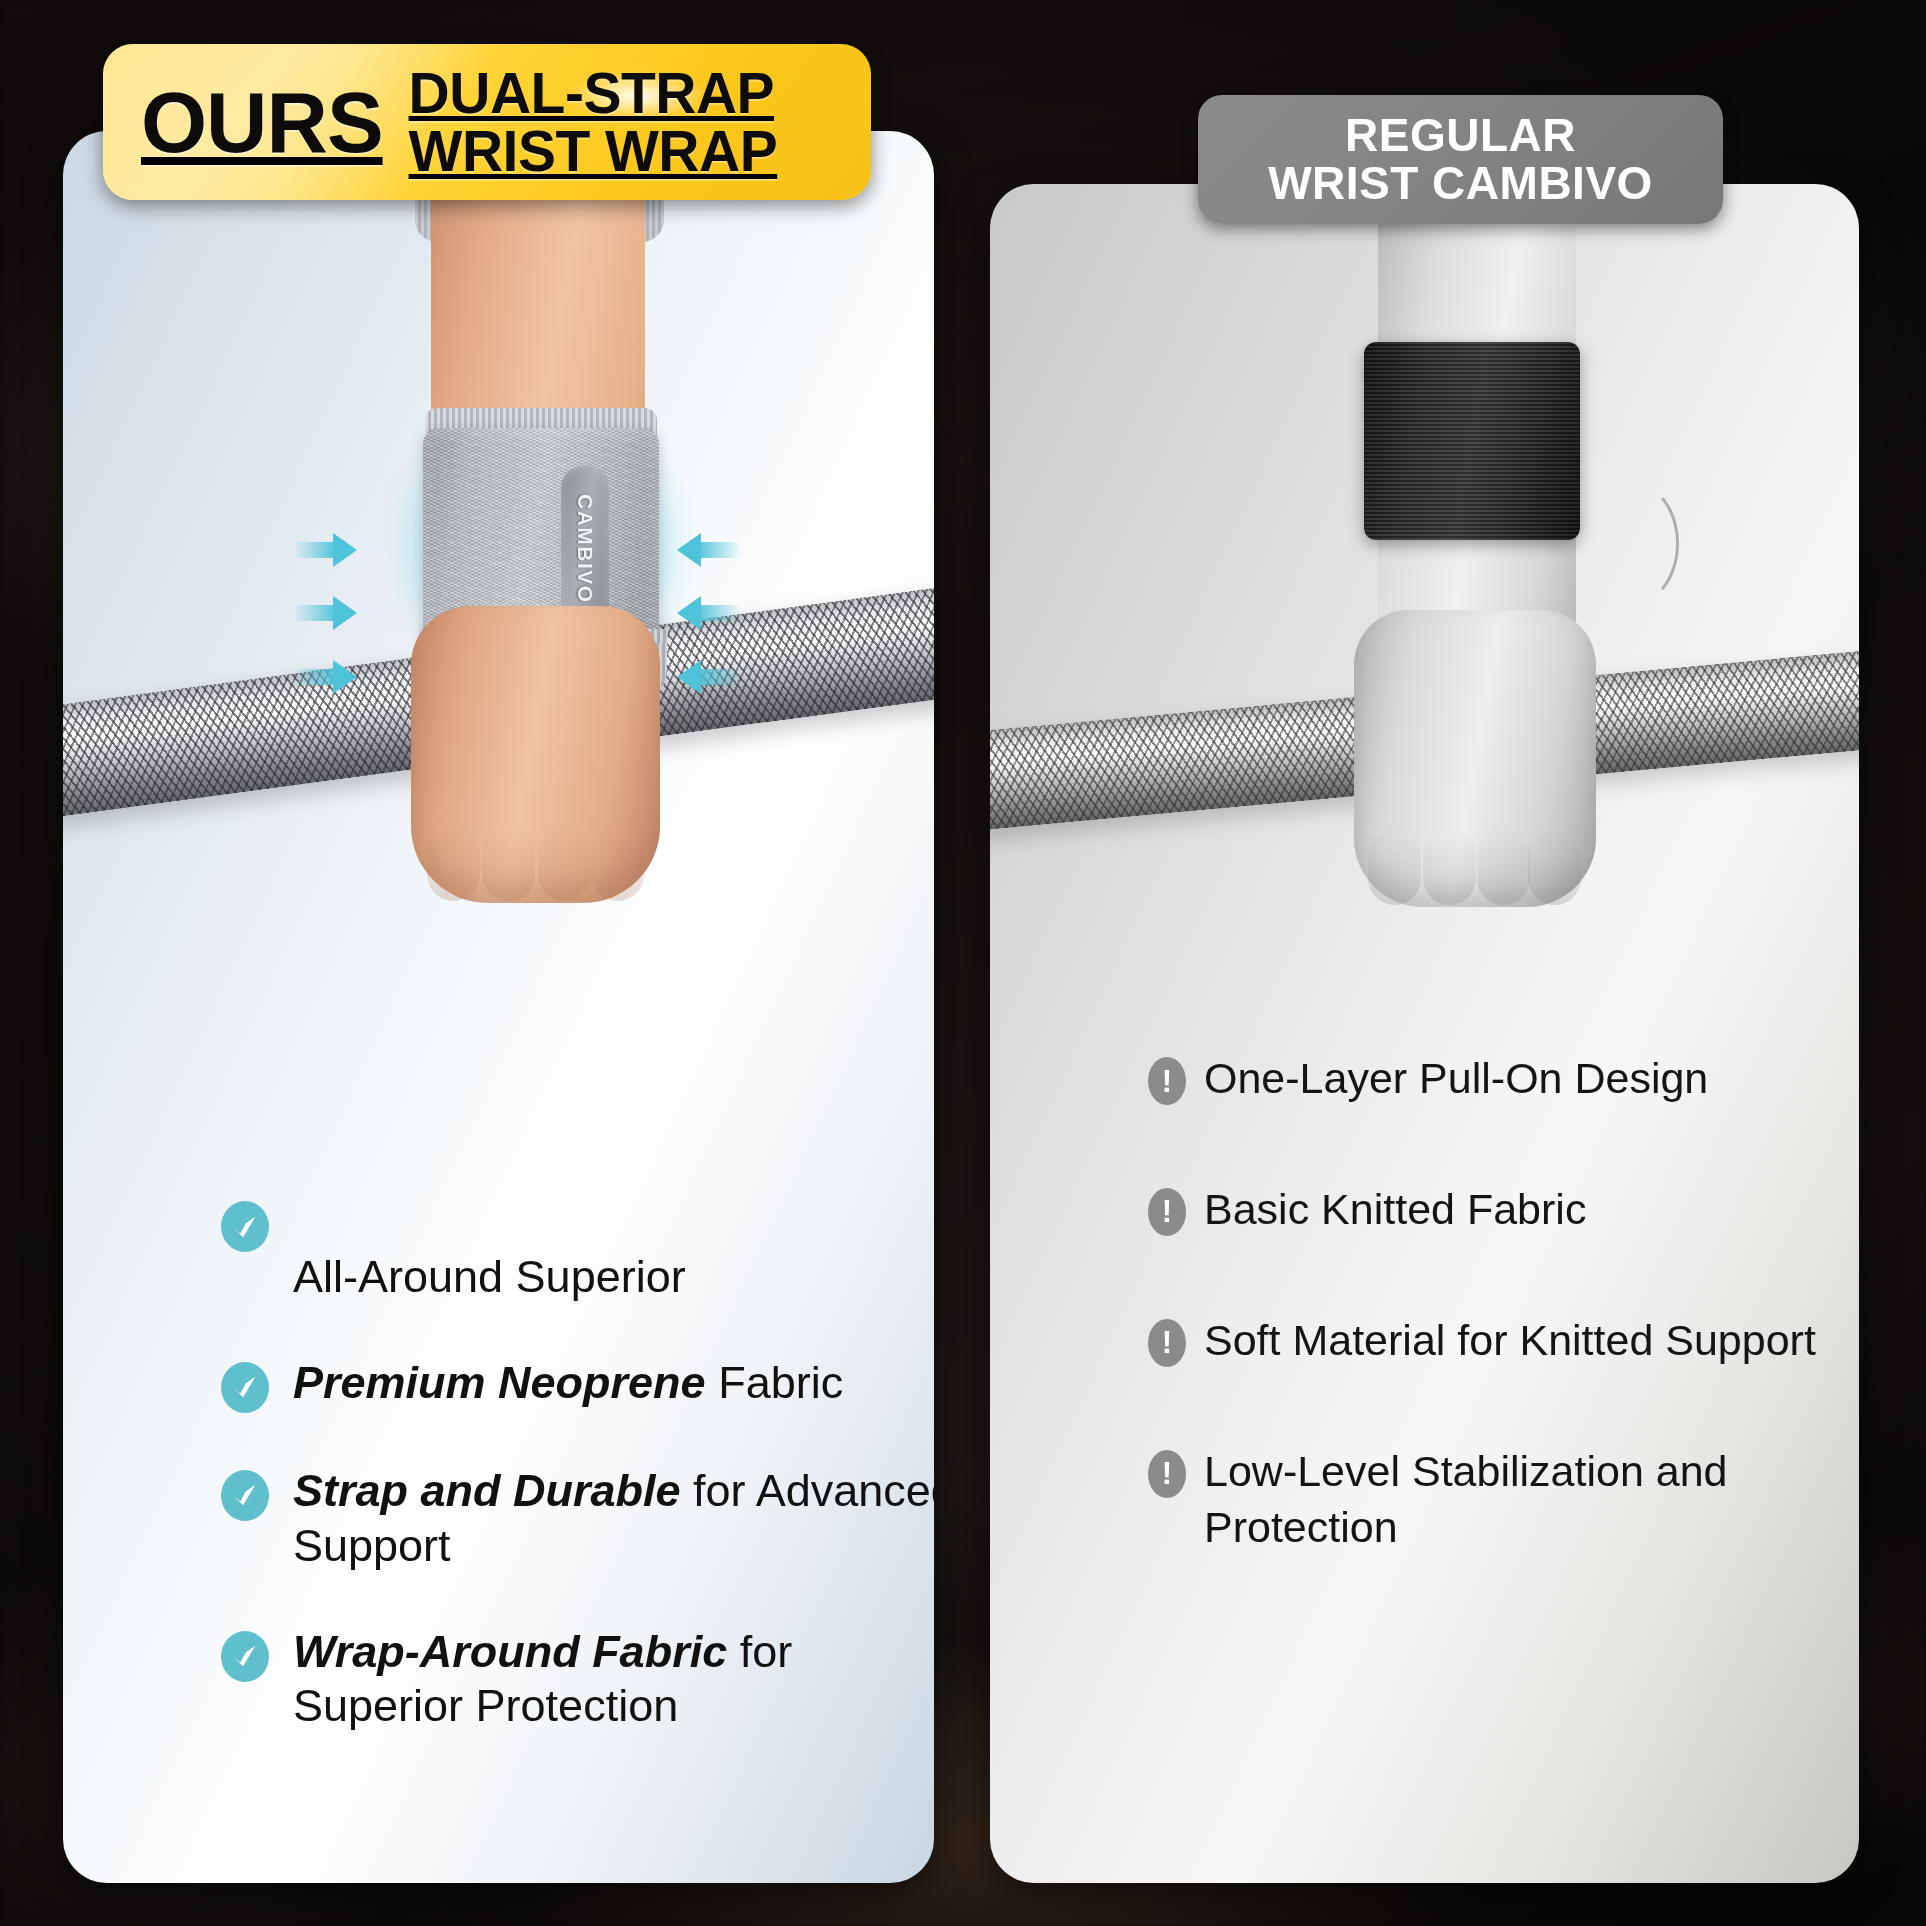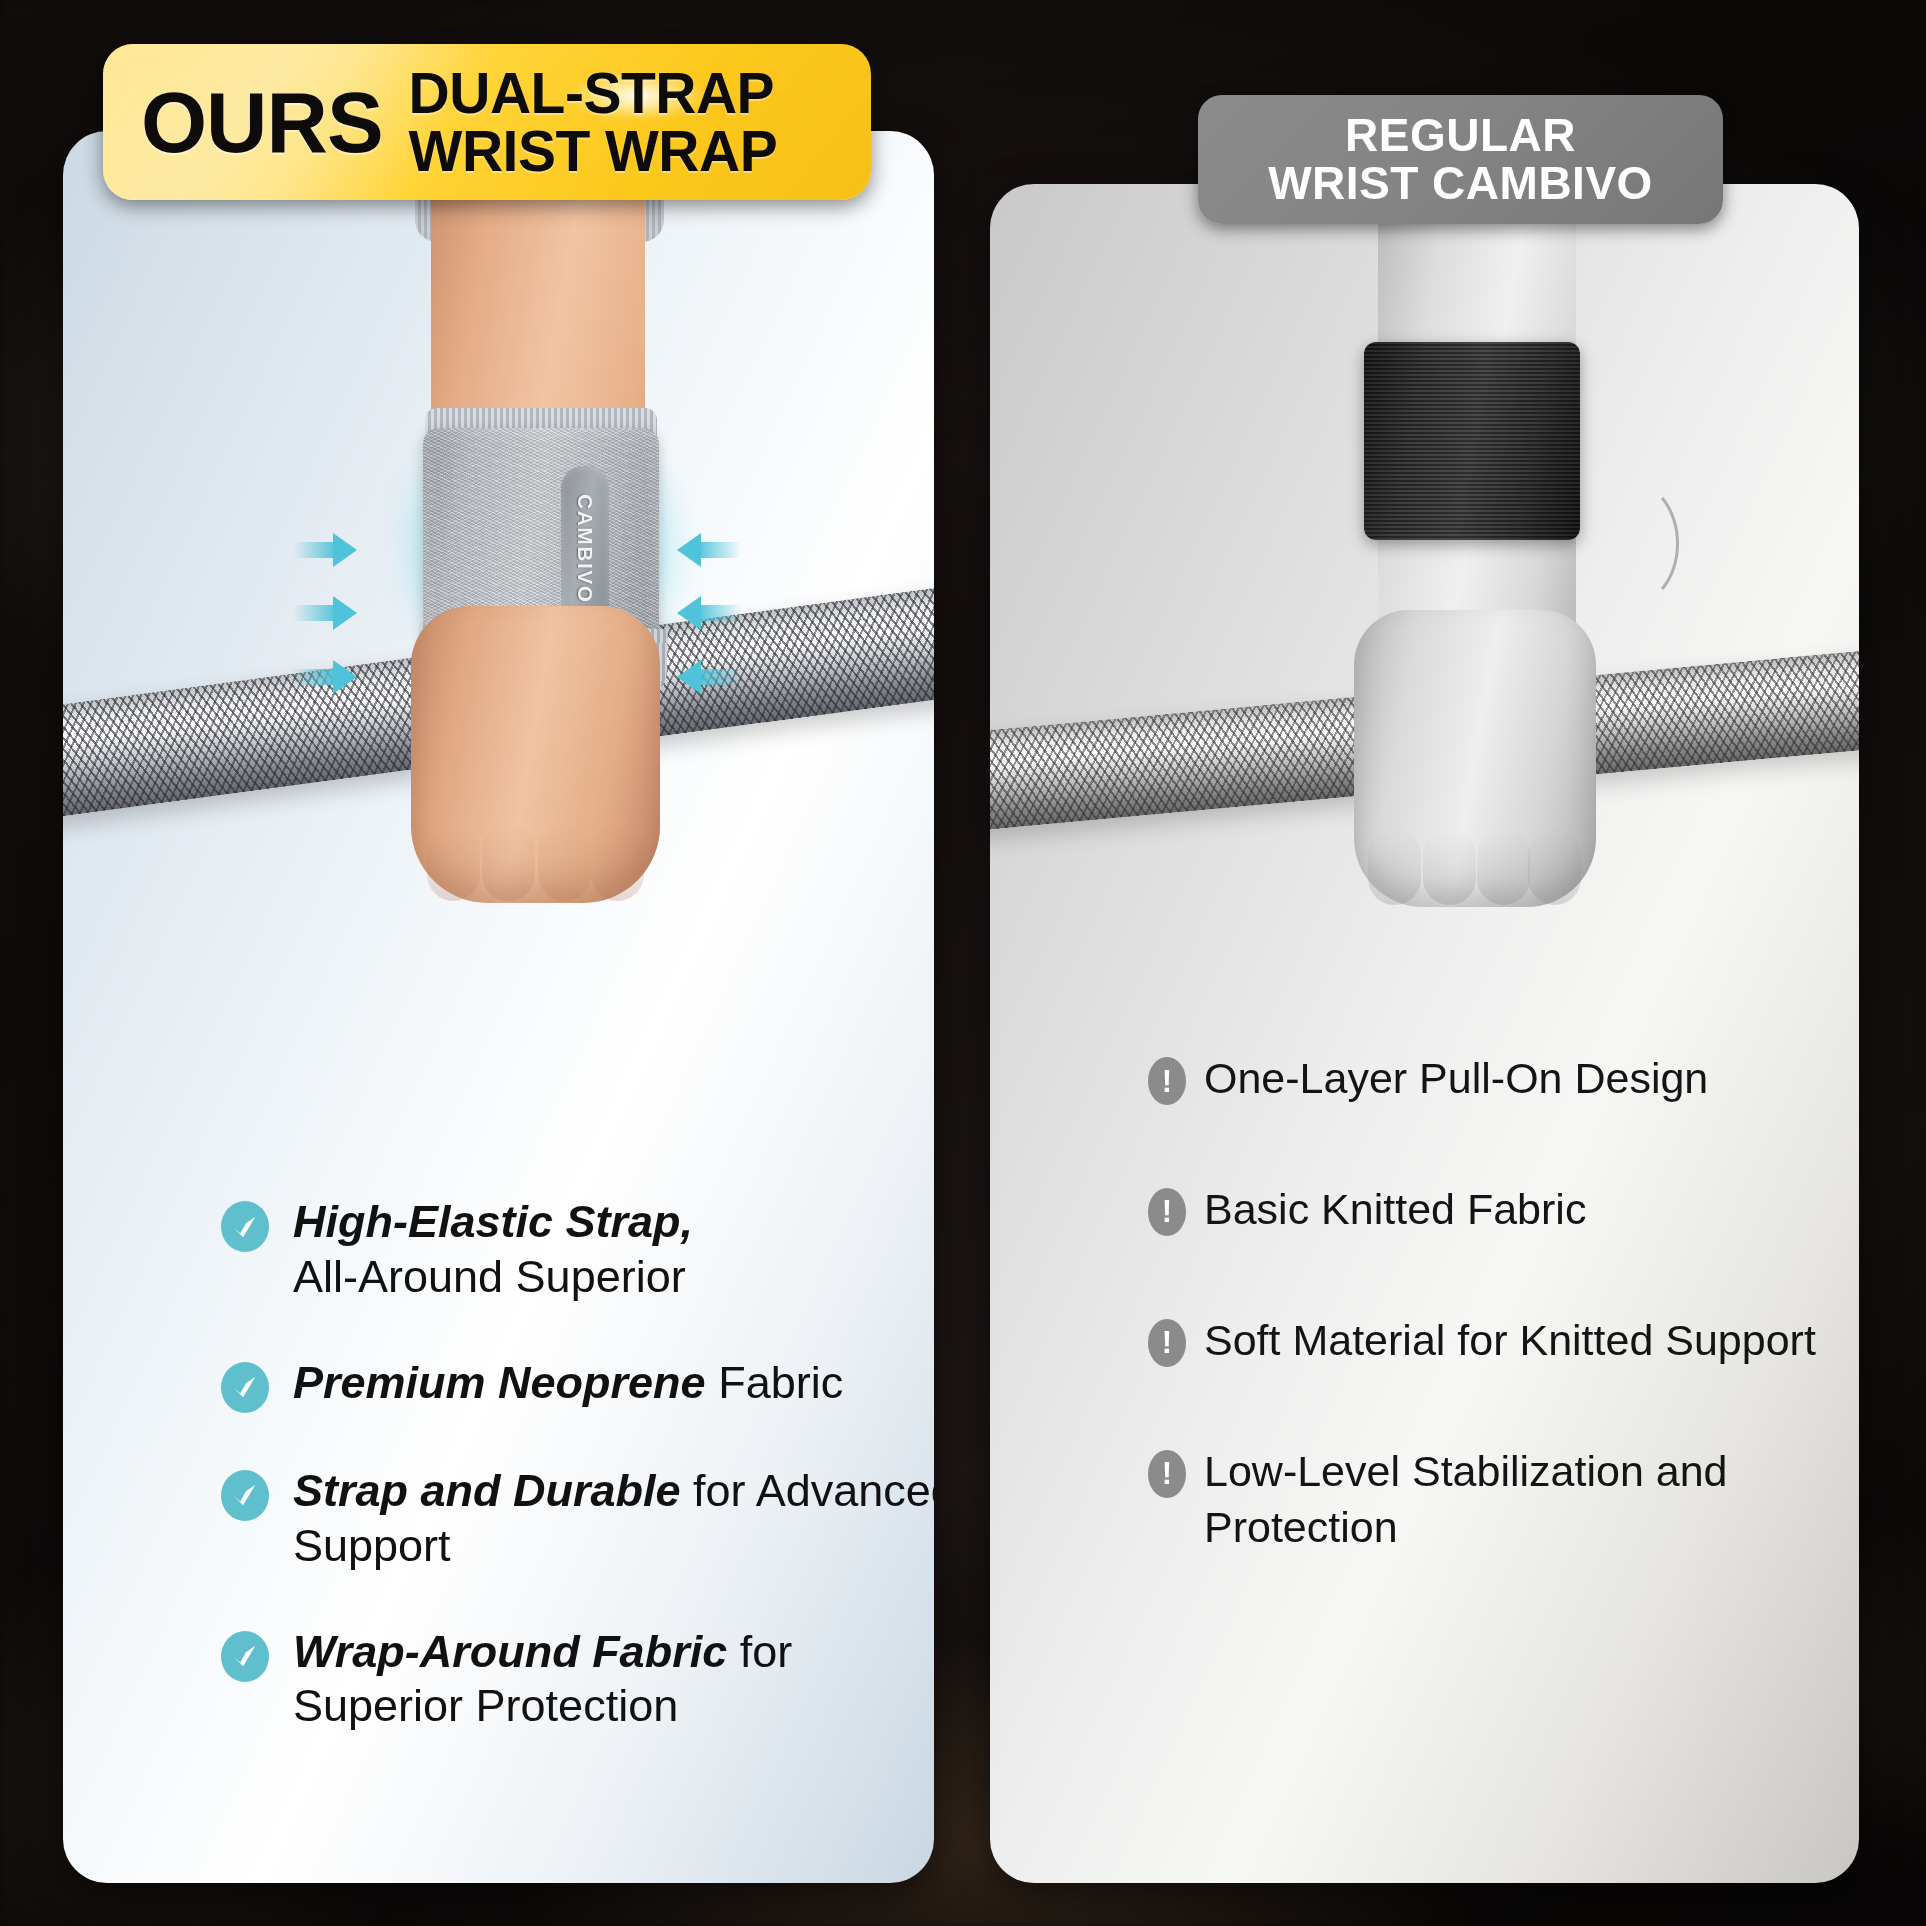--- a/index.html
+++ b/index.html
@@ -110,21 +110,21 @@
       linear-gradient(100deg,#171717 0%,#303030 25%,#3d3d3d 50%,#2a2a2a 76%,#141414 100%);
     box-shadow:0 5px 16px rgba(0,0,0,.35);}
   .arc-r{position:absolute;left:594px;top:297px;width:89px;height:119px;
     border:3px solid rgba(120,120,120,.55);border-radius:50%;
     border-left-color:transparent;border-top-color:transparent;border-bottom-color:transparent;}
 
   
   .badge-ours{position:absolute;left:103px;top:44px;width:768px;height:156px;border-radius:30px;
     background:linear-gradient(128deg,#ffd64a 0%,#fde073 22%,#ffd437 46%,#fcc81c 72%,#f7c017 100%);
     box-shadow:0 6px 20px rgba(0,0,0,.45);
-    display:flex;align-items:center;padding:0 30px 0 38px;box-sizing:border-box;gap:26px;}
+    display:flex;align-items:center;padding:0 30px 0 38px;box-sizing:border-box;gap:26px;text-decoration:underline;}
   .badge-sheen{position:absolute;left:0;top:0;width:100%;height:100%;border-radius:30px;
     background:linear-gradient(118deg, rgba(255,255,255,.42) 0%, rgba(255,255,255,.30) 30%, rgba(255,255,255,0) 46%);
     pointer-events:none;}
   .flare{position:absolute;left:465px;top:28px;width:139px;height:48px;border-radius:50%;
     background:radial-gradient(ellipse at center, rgba(255,255,255,.98) 0%, rgba(255,252,230,.55) 35%, rgba(255,245,190,0) 72%);
     filter:blur(3px);pointer-events:none;}
   .ours-word{position:relative;z-index:3;font-size:85px;font-weight:bold;color:#0d0c0b;
     font-stretch:condensed;letter-spacing:-1px;line-height:1;
     text-shadow:0 2px 0 rgba(255,255,255,.45);white-space:nowrap;}
   .ours-sub{position:relative;z-index:3;font-size:57px;font-weight:bold;color:#0d0c0b;
@@ -212,21 +212,21 @@
 
     <div class="feat-left">
 
       <div class="frow">
         <span class="check">
           <svg viewBox="0 0 32 32">
               <path d="M4 17 L11 23 L17 12 L27 5 L14 27 Z" fill="#ffffff"></path>
             </svg>
         </span>
         <div class="ftxt">
-          <span class="b">High-Elastic Strap,</span><br>
+          <br>
           <span>All-Around Superior</span>
         </div>
       </div>
 
       <div class="frow">
         <span class="check">
           <svg viewBox="0 0 32 32">
               <path d="M4 17 L11 23 L17 12 L27 5 L14 27 Z" fill="#ffffff"></path>
             </svg>
         </span>

